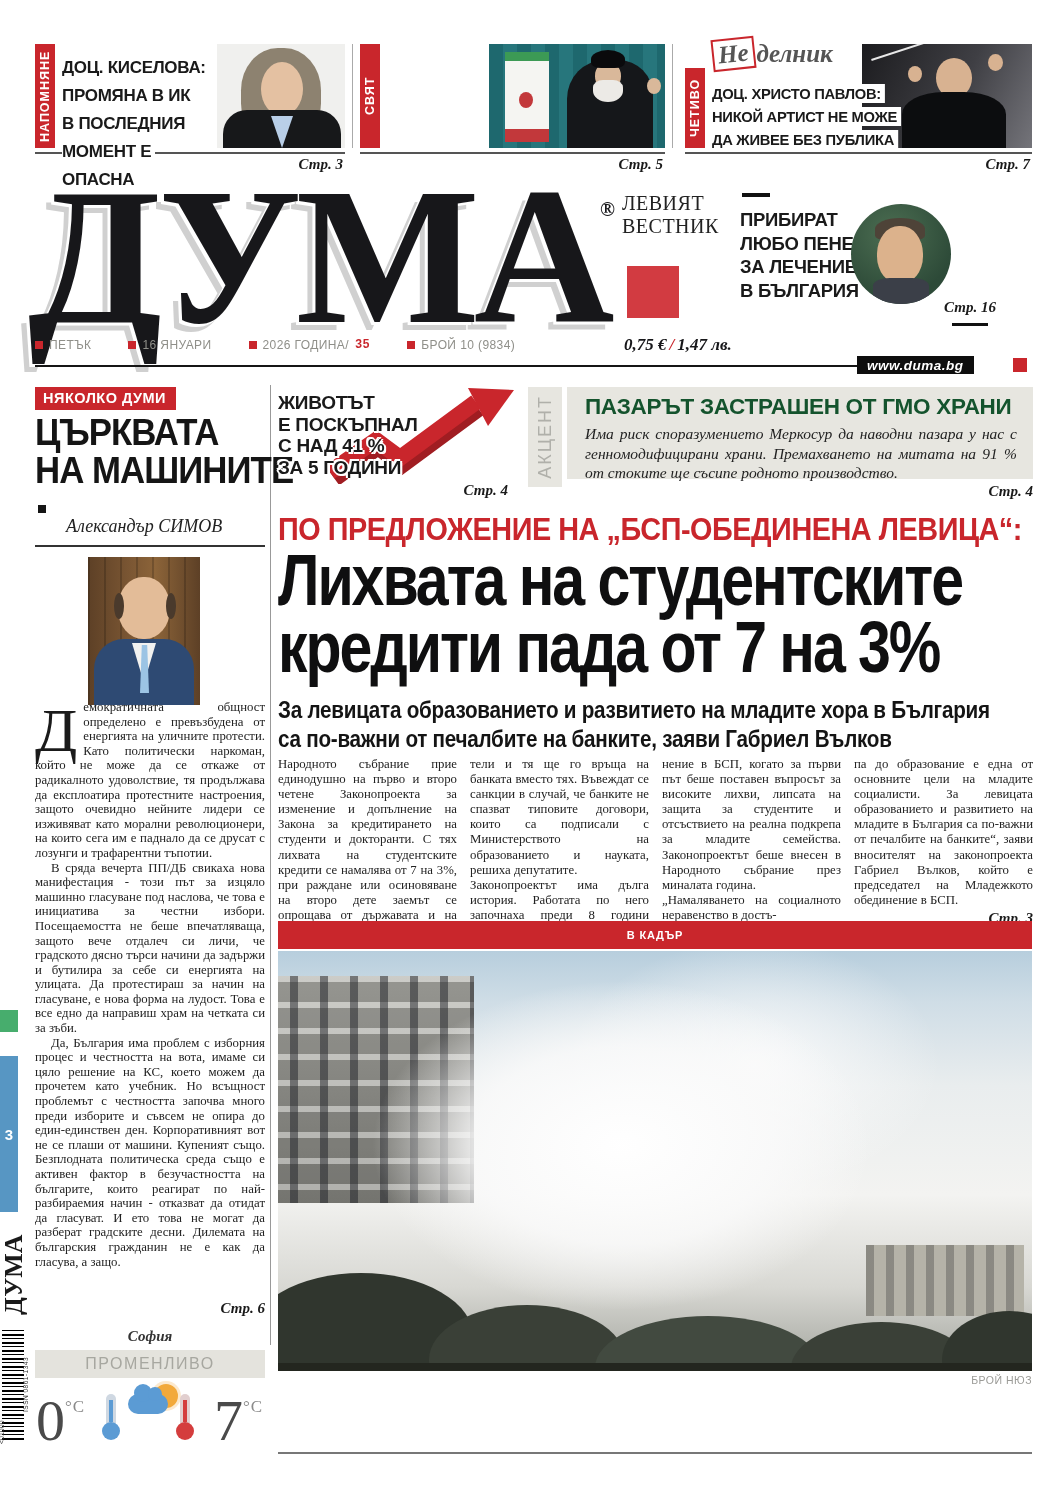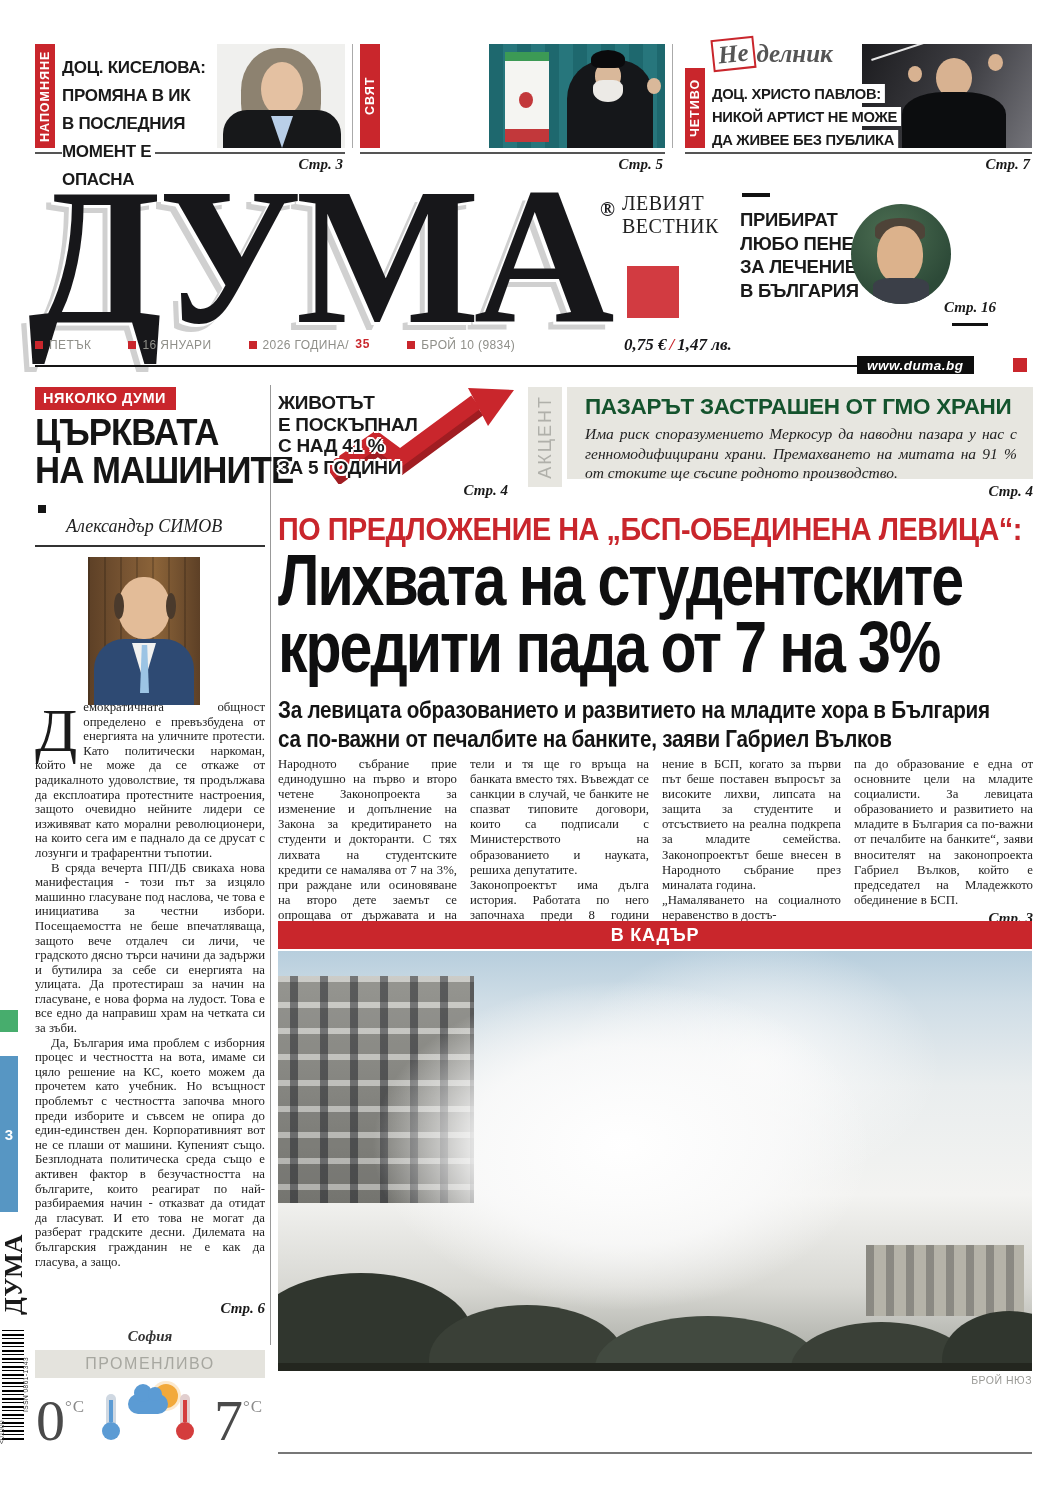--- a/index.html
+++ b/index.html
@@ -159,21 +159,21 @@
   .deck{left:278px;top:696px;width:870px;font-weight:700;font-size:23.5px;line-height:28.5px;
       letter-spacing:-.3px;color:#141414;transform:scaleX(.88);transform-origin:0 0;}
   .cols{left:278px;top:757px;width:755px;height:168px;display:flex;gap:13px;overflow:hidden;}
   .col{width:179px;font-family:"Liberation Serif",serif;font-size:12.8px;line-height:15.1px;
       text-align:justify;color:#222;}
   .col .colp{white-space:pre-line;}
   .col-page{text-align:right;margin-top:2px;}
 
   
   .vkbar{left:278px;top:921px;width:754px;height:28px;background:#c9262c;display:flex;align-items:center;justify-content:center;}
-  .vkbar span{color:#fff;font-weight:700;font-size:18px;letter-spacing:.8px;}
+  .vkbar span{color:#fff;font-weight:700;font-size:11px;letter-spacing:.8px;}
   .geyser{left:278px;top:951px;width:754px;height:420px;overflow:hidden;
       background:linear-gradient(180deg,#b7cedd 0%,#cfdde6 12%,#e9edee 32%,#f3f3f1 58%,#d8d8d3 80%,#a2a49d 100%);}
   .g-building{position:absolute;left:0;top:6%;width:26%;height:54%;
       background:repeating-linear-gradient(90deg,rgba(30,32,38,0) 0 12px,rgba(30,32,38,.5) 12px 20px,rgba(30,32,38,0) 20px 30px),
                  repeating-linear-gradient(180deg,rgba(255,255,255,.3) 0 6px,rgba(0,0,0,.18) 6px 26px),
                  linear-gradient(180deg,#b6b6b0,#8e8e88);}
   .g-spray{position:absolute;left:6%;top:-6%;width:88%;height:95%;
       background:radial-gradient(ellipse 50% 55% at 45% 55%,rgba(255,255,255,.98) 0%,rgba(250,250,250,.85) 45%,rgba(245,245,245,0) 75%),
                  radial-gradient(ellipse 40% 45% at 65% 35%,rgba(252,252,252,.9) 0%,rgba(248,248,248,0) 70%);}
   .g-bldg2{position:absolute;right:1%;bottom:13%;width:21%;height:17%;background:#b5b3a8;

